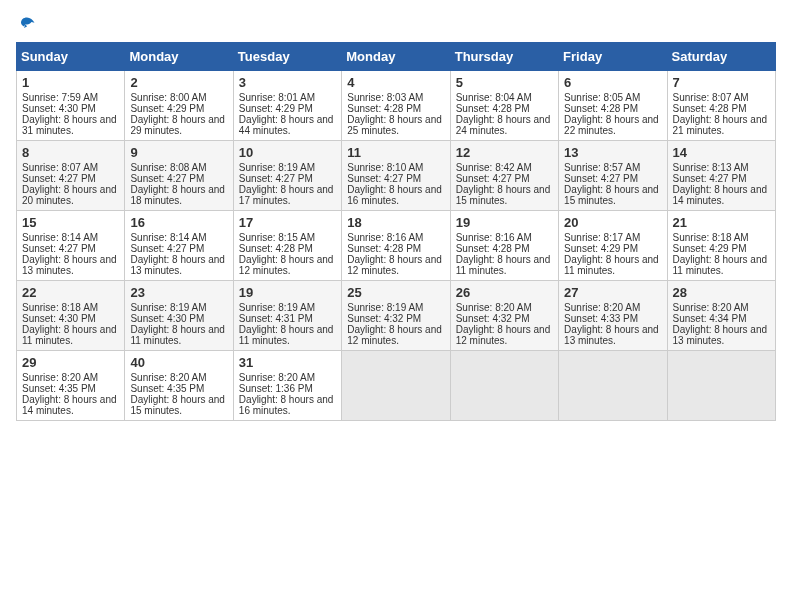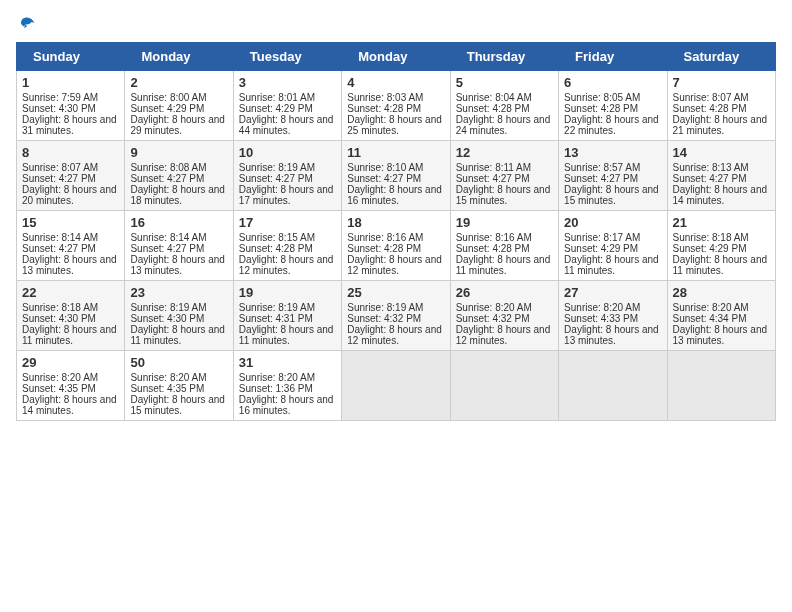--- a/index.html
+++ b/index.html
@@ -49,21 +49,21 @@
       color: #555;
     }
     .calendar {
       width: 100%;
       border-collapse: collapse;
       border: 1px solid #ccc;
     }
     .calendar th {
       background: #2a5fa5;
       color: #fff;
-      padding: 6px 16px;
+      padding: 6px 4px;
       text-align: left;
       font-size: 13px;
       font-weight: bold;
       border: 1px solid #2a5fa5;
     }
     .calendar td {
       vertical-align: top;
       padding: 4px 5px;
       border: 1px solid #ccc;
       font-size: 10px;
@@ -182,21 +182,21 @@
           <div>Daylight: 8 hours and 17 minutes.</div>
         </td>
         <td>
           <span class="day-num">11</span>
           <div>Sunrise: 8:10 AM</div>
           <div>Sunset: 4:27 PM</div>
           <div>Daylight: 8 hours and 16 minutes.</div>
         </td>
         <td>
           <span class="day-num">12</span>
-          <div>Sunrise: 8:11 AM</div>
+          <div>Sunrise: 8:42 AM</div>
           <div>Sunset: 4:27 PM</div>
           <div>Daylight: 8 hours and 15 minutes.</div>
         </td>
         <td>
           <span class="day-num">13</span>
           <div>Sunrise: 8:57 AM</div>
           <div>Sunset: 4:27 PM</div>
           <div>Daylight: 8 hours and 15 minutes.</div>
         </td>
         <td>
@@ -295,21 +295,21 @@
         </td>
       </tr>
       <tr>
         <td>
           <span class="day-num">29</span>
           <div>Sunrise: 8:20 AM</div>
           <div>Sunset: 4:35 PM</div>
           <div>Daylight: 8 hours and 14 minutes.</div>
         </td>
         <td>
-          <span class="day-num">50</span>
+          <span class="day-num">40</span>
           <div>Sunrise: 8:20 AM</div>
           <div>Sunset: 4:35 PM</div>
           <div>Daylight: 8 hours and 15 minutes.</div>
         </td>
         <td>
           <span class="day-num">31</span>
           <div>Sunrise: 8:20 AM</div>
           <div>Sunset: 1:36 PM</div>
           <div>Daylight: 8 hours and 16 minutes.</div>
         </td>

